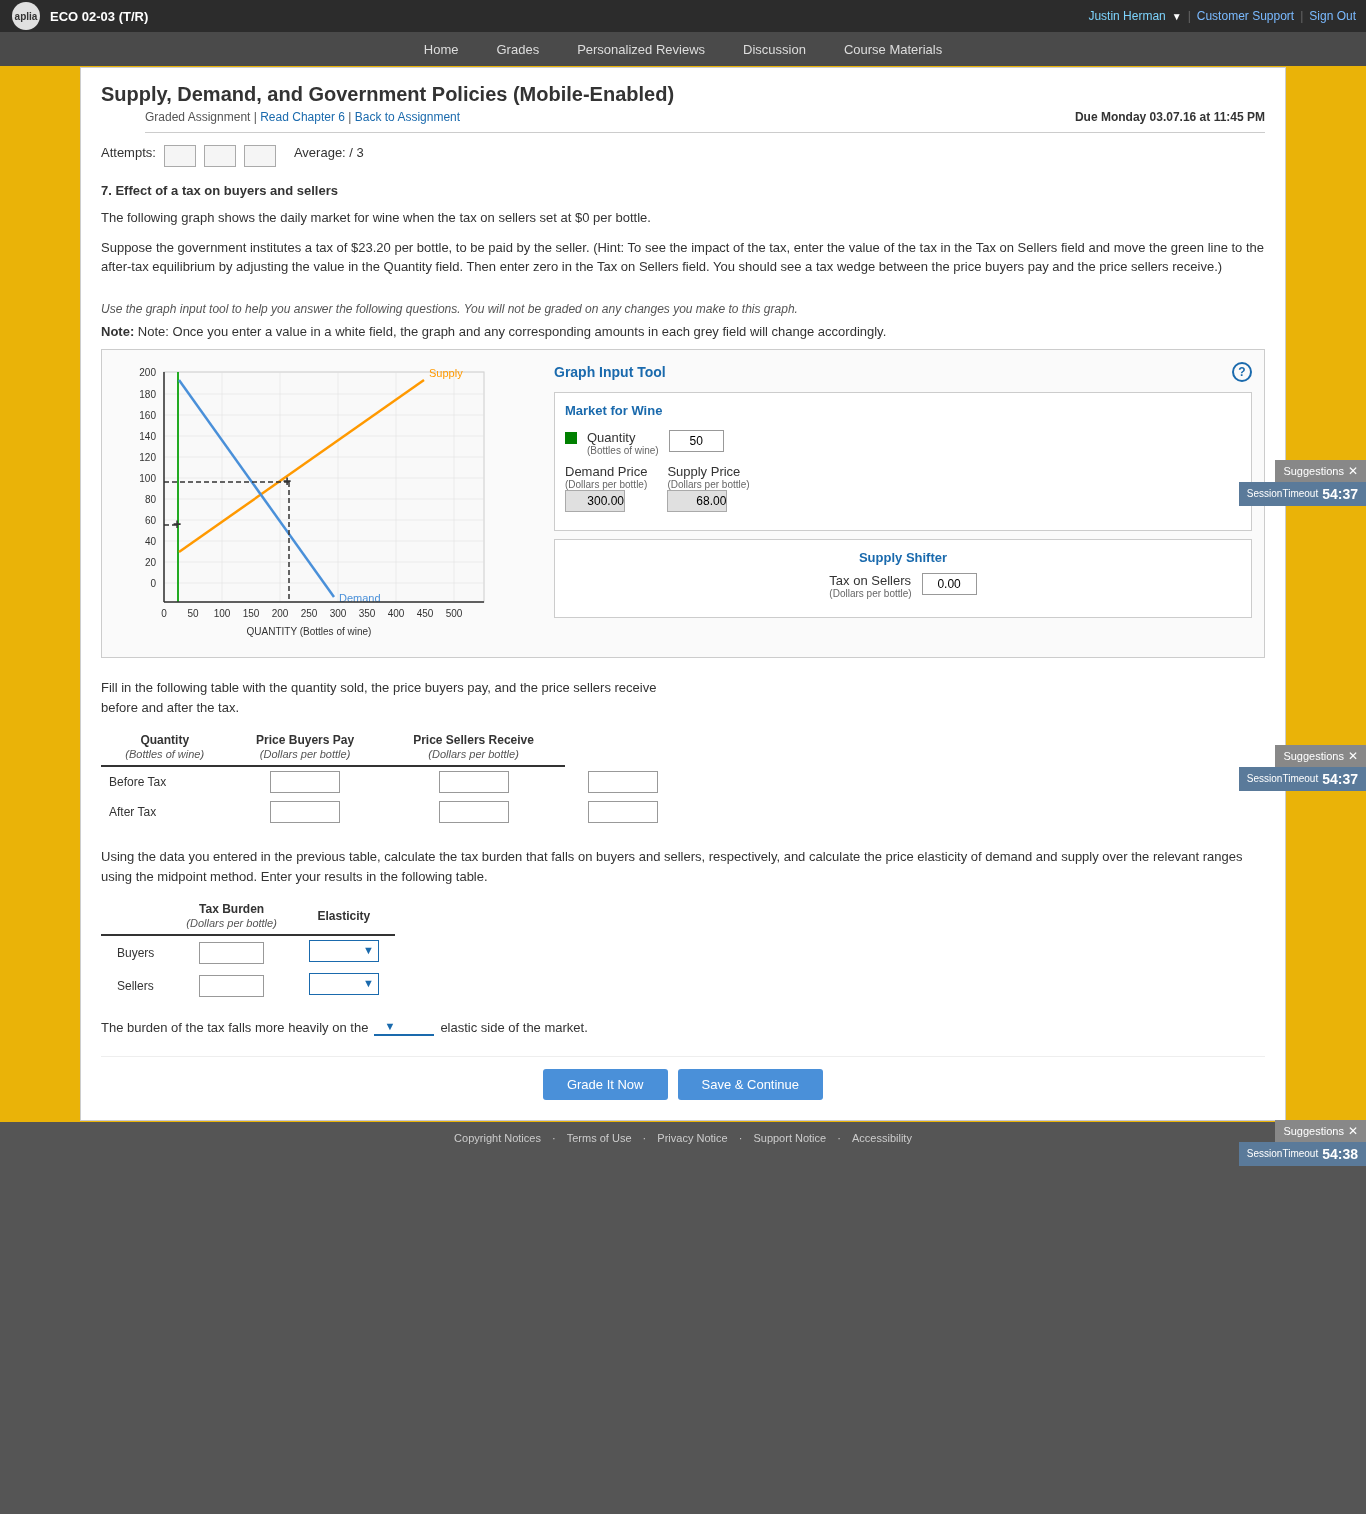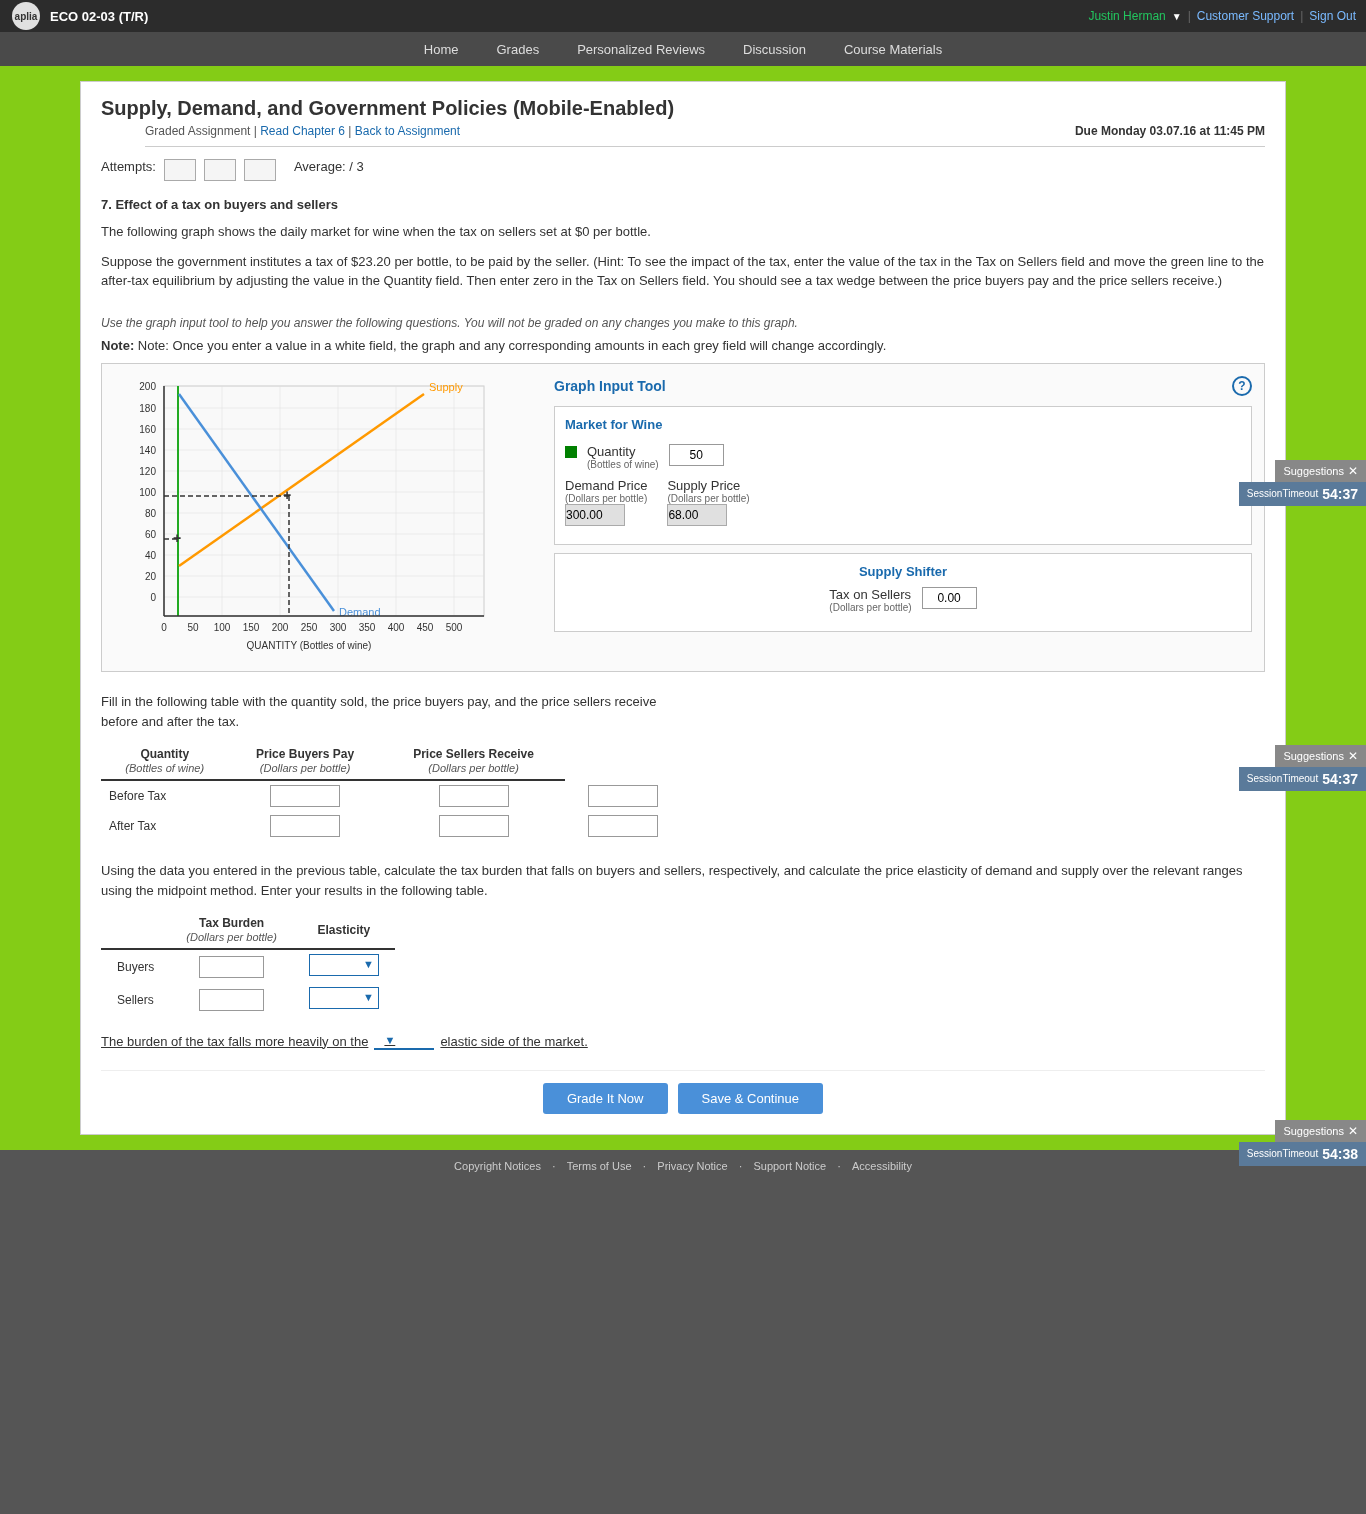--- a/index.html
+++ b/index.html
@@ -10,21 +10,21 @@
     #topbar-left { display: flex; align-items: center; gap: 8px; }
     #logo { width: 32px; height: 32px; }
     #course-title { color: #fff; font-size: 13px; font-weight: bold; }
     #topbar-right { display: flex; align-items: center; gap: 6px; color: #ccc; font-size: 12px; }
 
     
     #navbar { background: #4a4a4a; height: 34px; display: flex; align-items: center; justify-content: center; gap: 2px; }
     .nav-item { color: #ddd; font-size: 13px; padding: 6px 18px; cursor: pointer; border-radius: 3px 3px 0 0; text-decoration: none; }
 
     
-    #main-wrapper { background: #84cc16; padding: 15px 80px; }
+    #main-wrapper { background: #eab308; padding: 1px 80px; }
     #content-box { background: #fff; border: 1px solid #ccc; padding: 15px 20px 20px; }
 
     
     #assignment-title { font-size: 20px; font-weight: bold; color: #333; margin-bottom: 4px; }
     #assignment-meta { display: flex; justify-content: space-between; align-items: center; margin-bottom: 12px; border-bottom: 1px solid #ccc; padding-bottom: 8px; margin-left: 44px; }
     #assignment-meta-left { font-size: 12px; color: #555; }
     #assignment-meta-left a { color: #1a6aad; text-decoration: none; }
     #due-date { font-size: 12px; color: #333; font-weight: bold; }
 
     
@@ -40,21 +40,21 @@
 
     
     #graph-container { border: 1px solid #ccc; padding: 12px; margin-bottom: 20px; display: flex; gap: 20px; background: #fafafa; }
     #graph-area { flex: 0 0 420px; position: relative; }
     #graph-input-panel { flex: 1; }
     #graph-input-title { font-size: 14px; color: #1a6aad; font-weight: bold; margin-bottom: 10px; display: flex; justify-content: space-between; align-items: center; }
     #market-section { border: 1px solid #ccc; padding: 10px; margin-bottom: 8px; background: #fff; }
     #market-title { color: #1a6aad; font-size: 13px; font-weight: bold; margin-bottom: 12px; }
     .field-row { display: flex; align-items: flex-start; gap: 10px; margin-bottom: 8px; }
     .input-field { width: 55px; height: 22px; border: 1px solid #999; text-align: center; font-size: 12px; background: #fff; }
-    .grey-field { background: #e0e0e0; border: 1px solid #aaa; width: 60px; height: 22px; text-align: left; font-size: 12px; }
+    .grey-field { background: #e0e0e0; border: 1px solid #aaa; width: 60px; height: 22px; text-align: right; font-size: 12px; }
     #supply-shifter-section { border: 1px solid #ccc; padding: 10px; background: #fff; }
     #supply-shifter-title { font-size: 13px; color: #1a6aad; font-weight: bold; margin-bottom: 8px; text-align: center; }
 
     
     #chart-svg { width: 400px; height: 280px; }
 
     
     .section-desc { font-size: 13px; color: #333; line-height: 1.5; margin-bottom: 12px; }
     .data-table { width: 100%; border-collapse: collapse; margin-bottom: 20px; }
     .data-table th { font-size: 12px; font-weight: bold; text-align: center; padding: 4px 8px; border-bottom: 2px solid #333; }
@@ -65,21 +65,21 @@
     .table-container { max-width: 580px; }
     .tax-table { border-collapse: collapse; }
     .tax-table th { font-size: 12px; font-weight: bold; padding: 4px 16px; border-bottom: 2px solid #333; text-align: center; }
     .tax-table td { font-size: 12px; padding: 4px 16px; text-align: center; }
     .tax-table td.row-label { text-align: left; }
     .tax-table input[type=text] { width: 65px; height: 22px; border: 1px solid #999; text-align: center; font-size: 12px; }
     .dropdown-arrow { display: inline-block; width: 70px; height: 22px; border: 1px solid #1a6aad; background: #fff; position: relative; cursor: pointer; }
     .dropdown-arrow::after { content: '▼'; color: #1a6aad; position: absolute; right: 4px; top: 3px; font-size: 11px; }
 
     
-    #market-sentence { font-size: 13px; color: #333; margin: 16px 0; display: flex; align-items: center; gap: 6px; text-decoration: underline; }
+    #market-sentence { font-size: 13px; color: #333; margin: 16px 0; display: flex; align-items: center; gap: 6px; }
     .inline-dropdown { display: inline-flex; align-items: center; border-bottom: 2px solid #1a6aad; padding: 2px 20px 2px 6px; position: relative; cursor: pointer; min-width: 60px; }
     .inline-dropdown-arrow { color: #1a6aad; font-size: 11px; margin-left: 4px; }
 
     
     #bottom-buttons { display: flex; justify-content: center; gap: 10px; margin-top: 20px; padding-top: 12px; border-top: 1px solid #eee; }
     .btn-grade { background: #4a90d9; color: #fff; border: none; padding: 8px 24px; font-size: 13px; cursor: pointer; border-radius: 3px; }
     .btn-save { background: #4a90d9; color: #fff; border: none; padding: 8px 24px; font-size: 13px; cursor: pointer; border-radius: 3px; }
 
     
     #footer { background: #555; text-align: center; padding: 10px; color: #ccc; font-size: 11px; }
@@ -109,21 +109,21 @@
 
 <div id="topbar">
   <div id="topbar-left">
     <svg id="logo" viewBox="0 0 32 32">
       <circle cx="16" cy="16" r="14" fill="#e0e0e0"></circle>
       <text x="16" y="20" text-anchor="middle" font-size="10" fill="#333" font-weight="bold">aplia</text>
     </svg>
     <span id="course-title">ECO 02-03 (T/R)</span>
   </div>
   <div id="topbar-right">
-    <span style="color:#22c55e;font-size:12px;cursor:pointer;">Justin Herman</span>
+    <span style="color:#7dd3fc;font-size:12px;cursor:pointer;">Justin Herman</span>
     <span style="color:#fff;font-size:10px;cursor:pointer;">▼</span>
     <span style="color:#666;">|</span>
     <a style="color:#7abaff;font-size:12px;text-decoration:none;cursor:pointer;">Customer Support</a>
     <span style="color:#666;">|</span>
     <a style="color:#7abaff;font-size:12px;text-decoration:none;cursor:pointer;">Sign Out</a>
   </div>
 </div>
 
 <div id="navbar">
   <a class="nav-item">Home</a>

